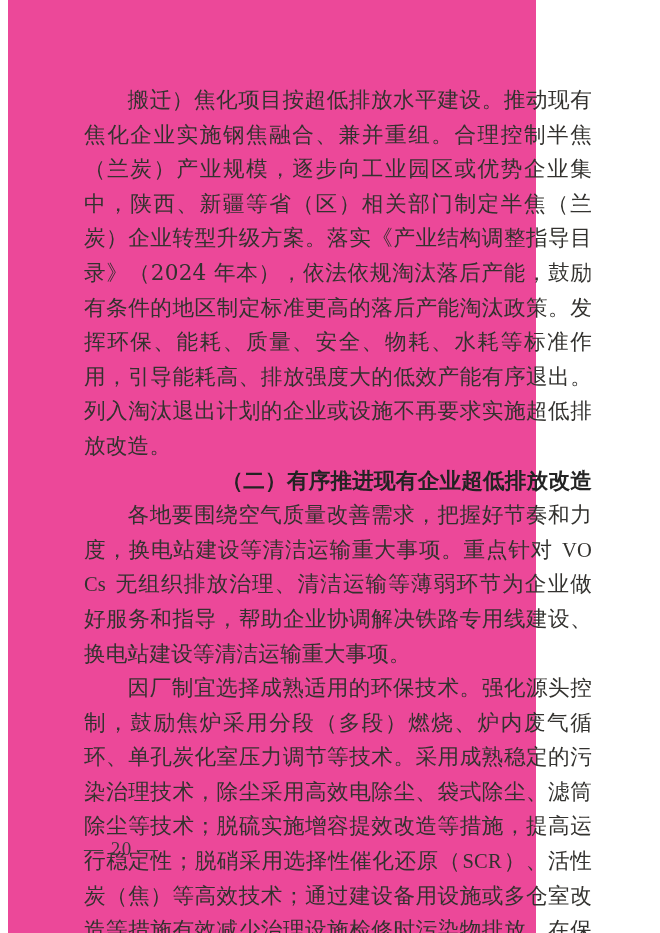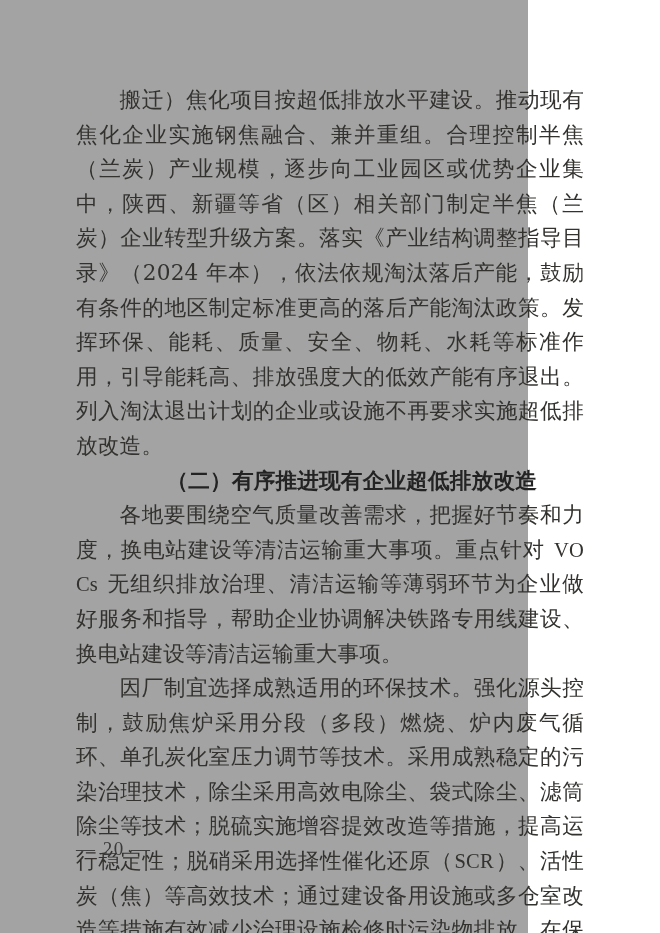--- a/index.html
+++ b/index.html
@@ -11,25 +11,25 @@
     width: 660px;
     height: 933px;
     overflow: hidden;
     font-family: "DejaVu Serif", "Liberation Serif", serif;
     color: #2b2b2b;
     position: relative;
   }
 
   .page {
     position: absolute;
-    left: 0;
+    left: 8px;
     top: 0;
     width: 528px;
     height: 933px;
-    background: #a3a3a3;
+    background: #ec4899;
   }
 
   .text-column {
     position: absolute;
     left: 76px;
     top: 83px;
     width: 508px;
   }
 
   
@@ -49,21 +49,21 @@
 
   
   .heading {
     margin: 0;
     font-size: 21.6px;
     line-height: 34.6px;
     letter-spacing: 0.2px;
     text-indent: 43.5px;
     font-weight: 700;
     color: #232323;
-    text-align: center;
+    text-align: right;
     word-break: break-all;
   }
 
   
   .latin {
     font-family: "Liberation Serif", "DejaVu Serif", serif;
     font-size: 20.5px;
     padding: 0 1.5px;
     letter-spacing: 0.2px;
   }

